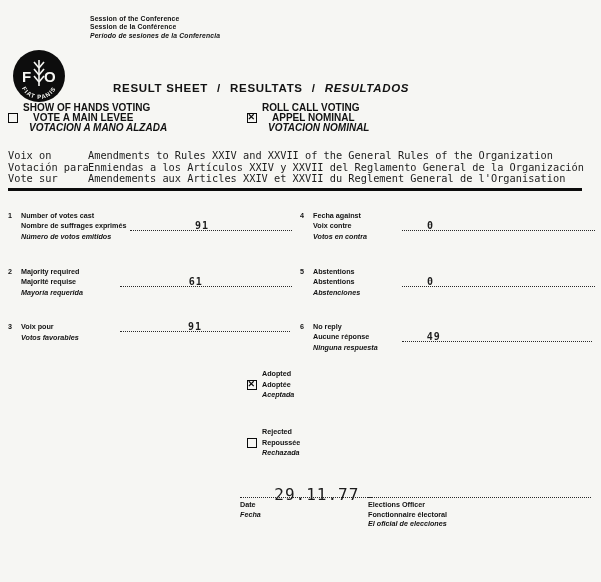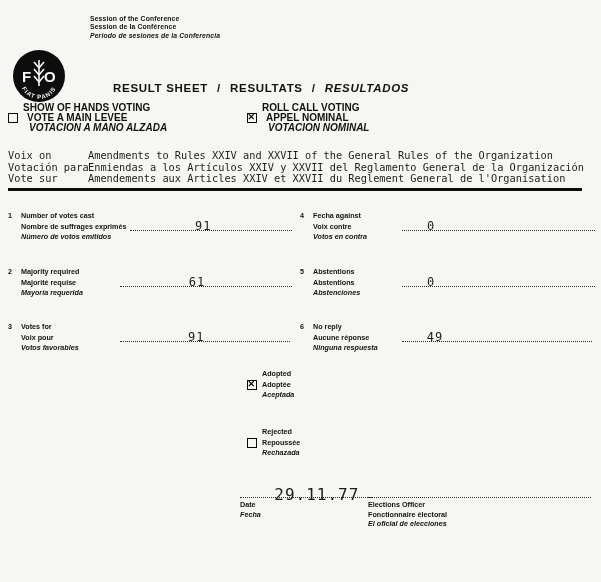--- a/index.html
+++ b/index.html
@@ -25,47 +25,47 @@
   
   .title{left:113px;top:82px;font-size:11.5px;font-weight:bold;letter-spacing:.7px;white-space:nowrap;text-align:center;}
   .title .es{font-style:italic;}
   .title .sep{margin:0 9px;font-weight:bold;}
 
   
   .vt{font-size:10px;font-weight:bold;line-height:10px;}
   .vt-left{left:8px;top:103px;}
   .vt-right{left:247px;top:103px;}
   .vt .head{margin-left:15px;}
-  .vt .row{display:flex;align-items:flex-start;gap:9px;}
+  .vt .row{display:flex;align-items:flex-start;gap:15px;}
   .vt .es{margin-left:21px;font-style:italic;}
 
   .checkbox{width:8px;height:8px;border:1.6px solid #0a0a0a;display:inline-block;position:relative;background:#f6f6f3;flex:none;}
   .checkbox.checked::after{
     content:'✕';position:absolute;left:-0.5px;top:-1px;
     font-size:9px;line-height:9px;font-weight:bold;color:#0a0a0a;
   }
 
   
   .voteon{left:8px;top:150px;font-family:"DejaVu Sans Mono","Liberation Mono",monospace;font-size:10.3px;line-height:11.6px;white-space:nowrap;color:#1c1c1c;}
   .voteon .vrow{display:flex;}
   .voteon .vlabel{width:80px;flex:none;}
 
   .rule{left:8px;top:188px;width:574px;height:3px;background:#0c0c0c;}
 
   
   .item{position:absolute;font-size:7.2px;font-weight:bold;line-height:10px;}
   .item .num{position:absolute;left:0;top:0;}
   .item .body{margin-left:13px;}
-  .item .frline{display:flex;align-items:center;}
+  .item .frline{display:flex;align-items:flex-start;}
   .item .fr{flex:none;min-width:95px;padding-right:4px;}
   .item .dots{flex:1;border-bottom:1.6px dotted #2a2a2a;height:9px;position:relative;margin-bottom:1px;}
   .item .val{
     position:absolute;left:40%;bottom:-1px;
     font-family:"DejaVu Sans Mono","Liberation Mono",monospace;
-    font-size:12px;font-weight:normal;letter-spacing:1px;color:#1c1c1c;
+    font-size:10px;font-weight:bold;letter-spacing:1px;color:#1c1c1c;
   }
   .item .es{font-style:italic;}
   .rcol .fr{min-width:85px;}
   .rcol .val{left:13%;}
   #item1{left:8px;top:211px;width:284px;}
   #item2{left:8px;top:267px;width:284px;}
   #item3{left:8px;top:322px;width:282px;}
   #item4{left:300px;top:211px;width:295px;}
   #item5{left:300px;top:267px;width:295px;}
   #item6{left:300px;top:322px;width:292px;}
@@ -185,21 +185,20 @@
             <span class="val">61</span>
           </span>
       </div>
       <div class="es">Mayoría requerida</div>
     </div>
   </div>
 
   <div class="item" id="item3">
     <div class="num">3</div>
     <div class="body">
-      <div>Votes for</div>
       <div class="frline">
         <span class="fr">Voix pour</span>
         <span class="dots">
             <span class="val">91</span>
           </span>
       </div>
       <div class="es">Votos favorables</div>
     </div>
   </div>
 

